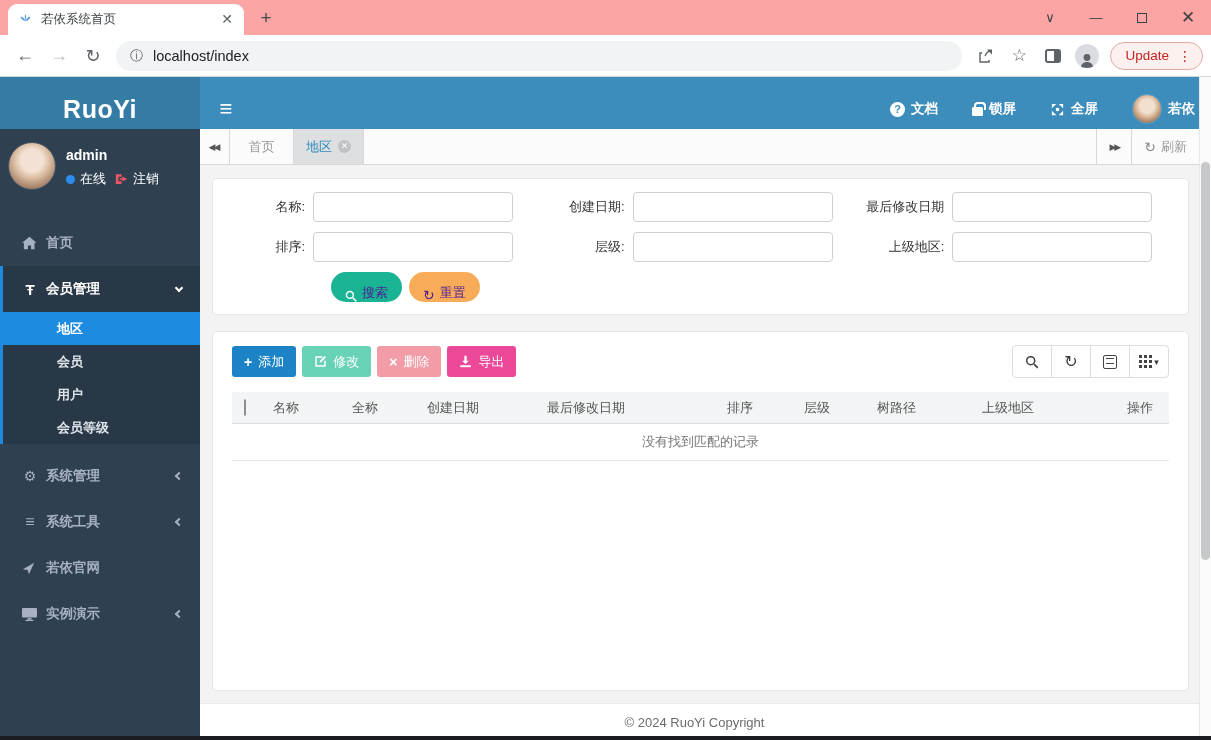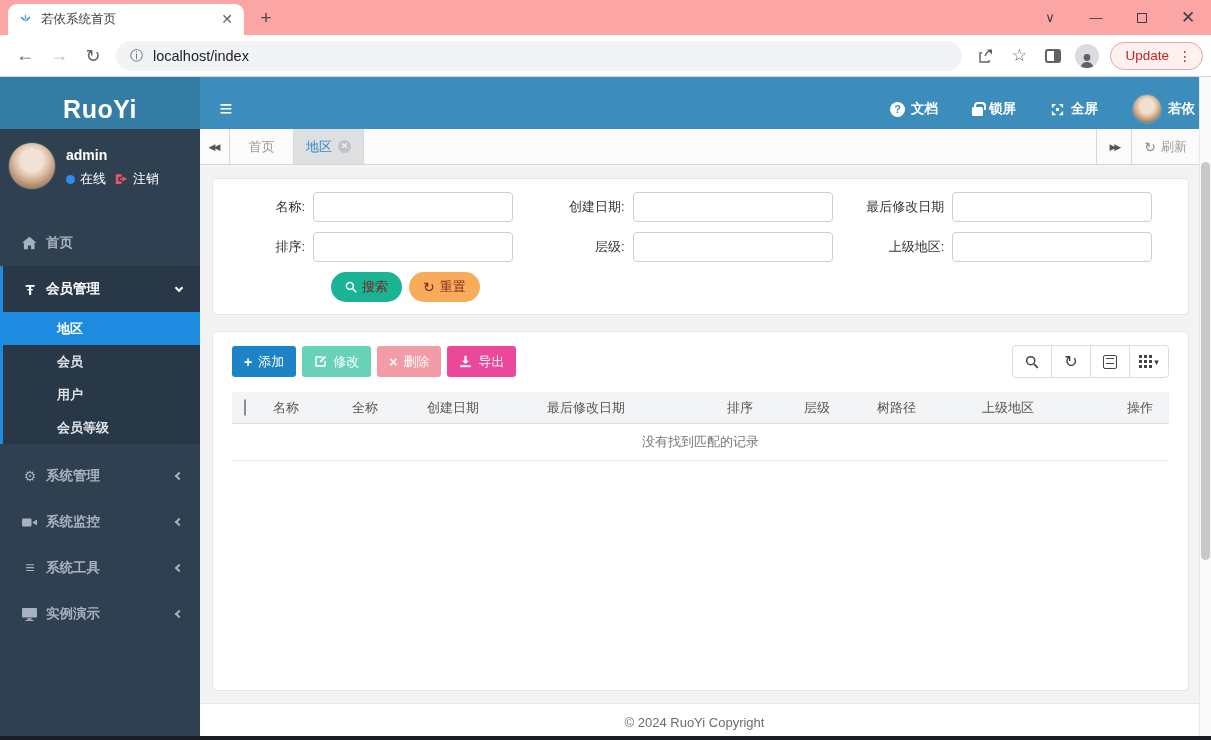--- a/index.html
+++ b/index.html
@@ -104,22 +104,22 @@
   .refresh-g { color:#8a8a8a; font-size:14px; }
 
   .content { flex:1; padding:13px 10px 12px 12px; display:flex; flex-direction:column; overflow:hidden; }
   .panel { background:#fff; border:1px solid #e4e7e9; border-radius:5px; }
   .search-panel { padding:13px 8px 12px 8px; }
   .form-grid { display:grid; grid-template-columns:1fr 1fr 1fr; row-gap:10px; }
   .f-cell { display:flex; align-items:center; height:30px; }
   .f-label { flex:0 0 92px; text-align:right; font-size:13px; color:#333; padding-right:8px; white-space:nowrap; }
   .f-input { width:200px; height:30px; border:1px solid #ccd0d3; border-radius:4px; background:#fff; }
   .f-btns { display:flex; align-items:center; gap:7px; margin-left:110px; }
-  .pill { height:30px; border:none; border-radius:15px; color:#7f1d1d; font-size:13px;
-    display:flex; align-items:center; gap:5px; padding:0 14px; font-family:inherit; }
+  .pill { height:30px; border:none; border-radius:15px; color:#4c1d95; font-size:13px;
+    display:flex; align-items:flex-end; gap:5px; padding:0 14px; font-family:inherit; }
   .pill.search { background:#1ab394; }
   .pill.reset { background:#f8ac59; }
   .ric { font-size:14px; line-height:1; }
 
   .table-panel { flex:1; margin-top:16px; padding:13px 19px; display:flex; flex-direction:column; }
   .tbl-toolbar { display:flex; align-items:center; }
   .btn { height:31px; border:none; border-radius:3px; color:#fff; font-size:13px;
     display:flex; align-items:center; gap:6px; padding:0 12px; margin-right:6px; font-family:inherit; }
   .btn .bic { font-size:14px; font-weight:bold; line-height:1; }
   .btn.add { background:#1c84c6; }
@@ -293,33 +293,31 @@
         <div class="sub-item">用户</div>
         <div class="sub-item">会员等级</div>
       </div>
 
       <div class="m-item" style="margin-top:9px;">
         <span class="mi">⚙</span>
         <span>系统管理</span>
         <span class="chev left"></span>
       </div>
       <div class="m-item">
-        <span class="mi">
-          <svg width="15" height="11" viewBox="0 0 22 14">
-              <rect x="0" y="1" width="14" height="12" rx="2" fill="#a7b1c2"></rect>
-              <path fill="#a7b1c2" d="M15 7l7-4.5v9z"></path>
-            </svg>
-        </span>
-        <span>系统监控</span>
-        <span class="chev left"></span>
-      </div>
-      <div class="m-item">
         <span class="mi" style="font-size:16px;">≡</span>
         <span>系统工具</span>
         <span class="chev left"></span>
+      </div>
+      <div class="m-item">
+        <span class="mi">
+          <svg width="13" height="13" viewBox="0 0 16 16">
+              <path fill="#a7b1c2" d="M1 9L15 1 8.5 15 7 9.8z"></path>
+            </svg>
+        </span>
+        <span>若依官网</span>
       </div>
       <div class="m-item">
         <span class="mi">
           <svg width="15" height="13" viewBox="0 0 22 19">
               <rect x="0" y="0" width="22" height="14" rx="1.5" fill="#a7b1c2"></rect>
               <rect x="8" y="14.8" width="6" height="2.4" fill="#a7b1c2"></rect>
               <rect x="5" y="17.4" width="12" height="1.6" fill="#a7b1c2"></rect>
             </svg>
         </span>
         <span>实例演示</span>

